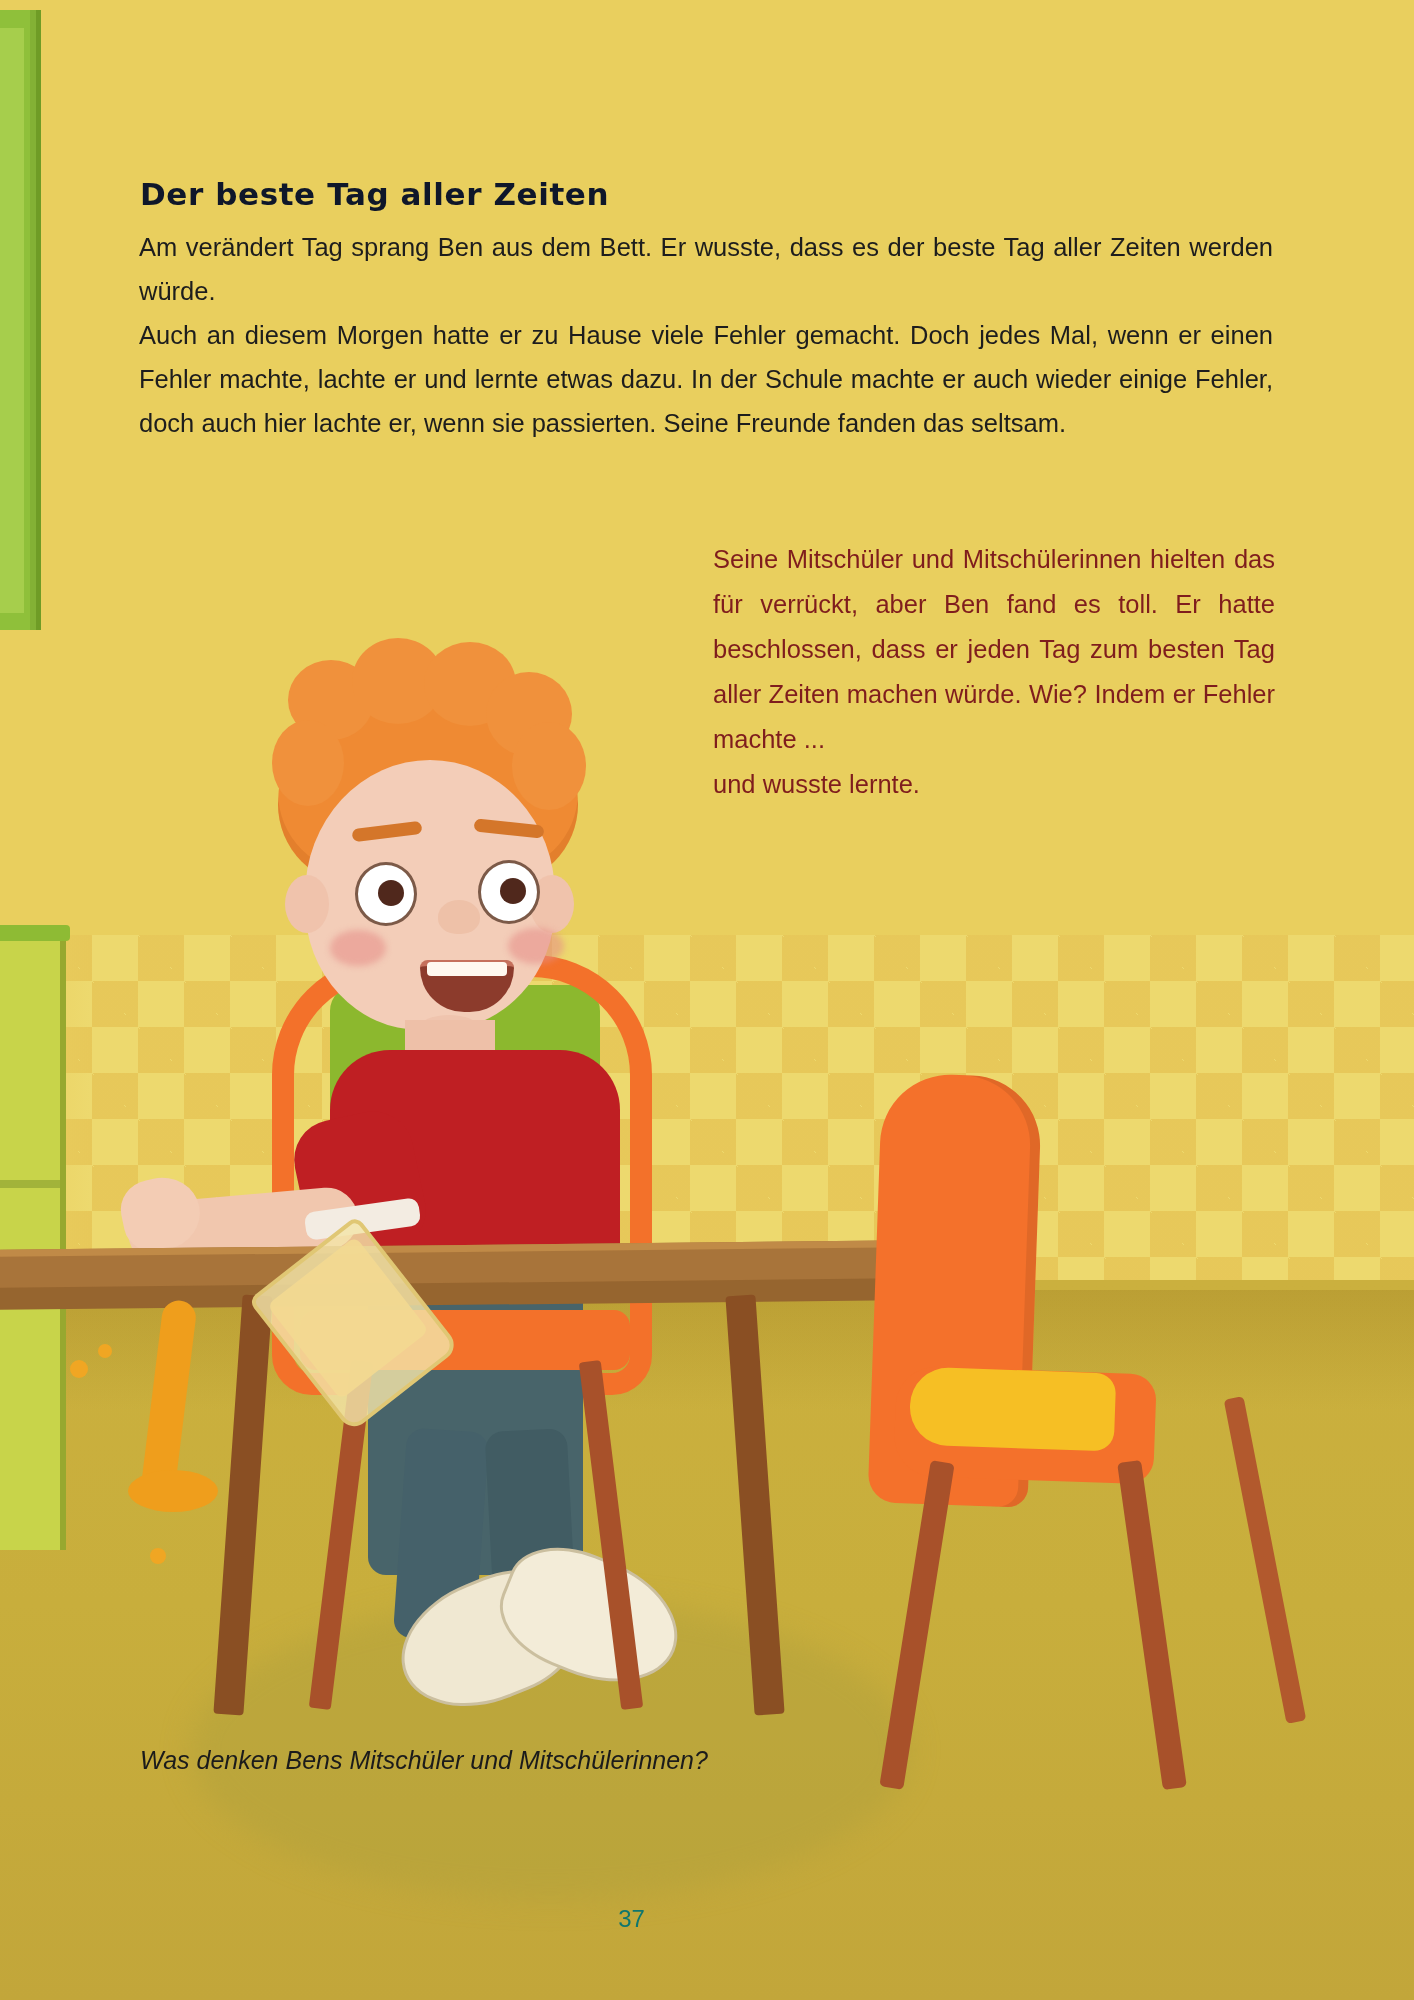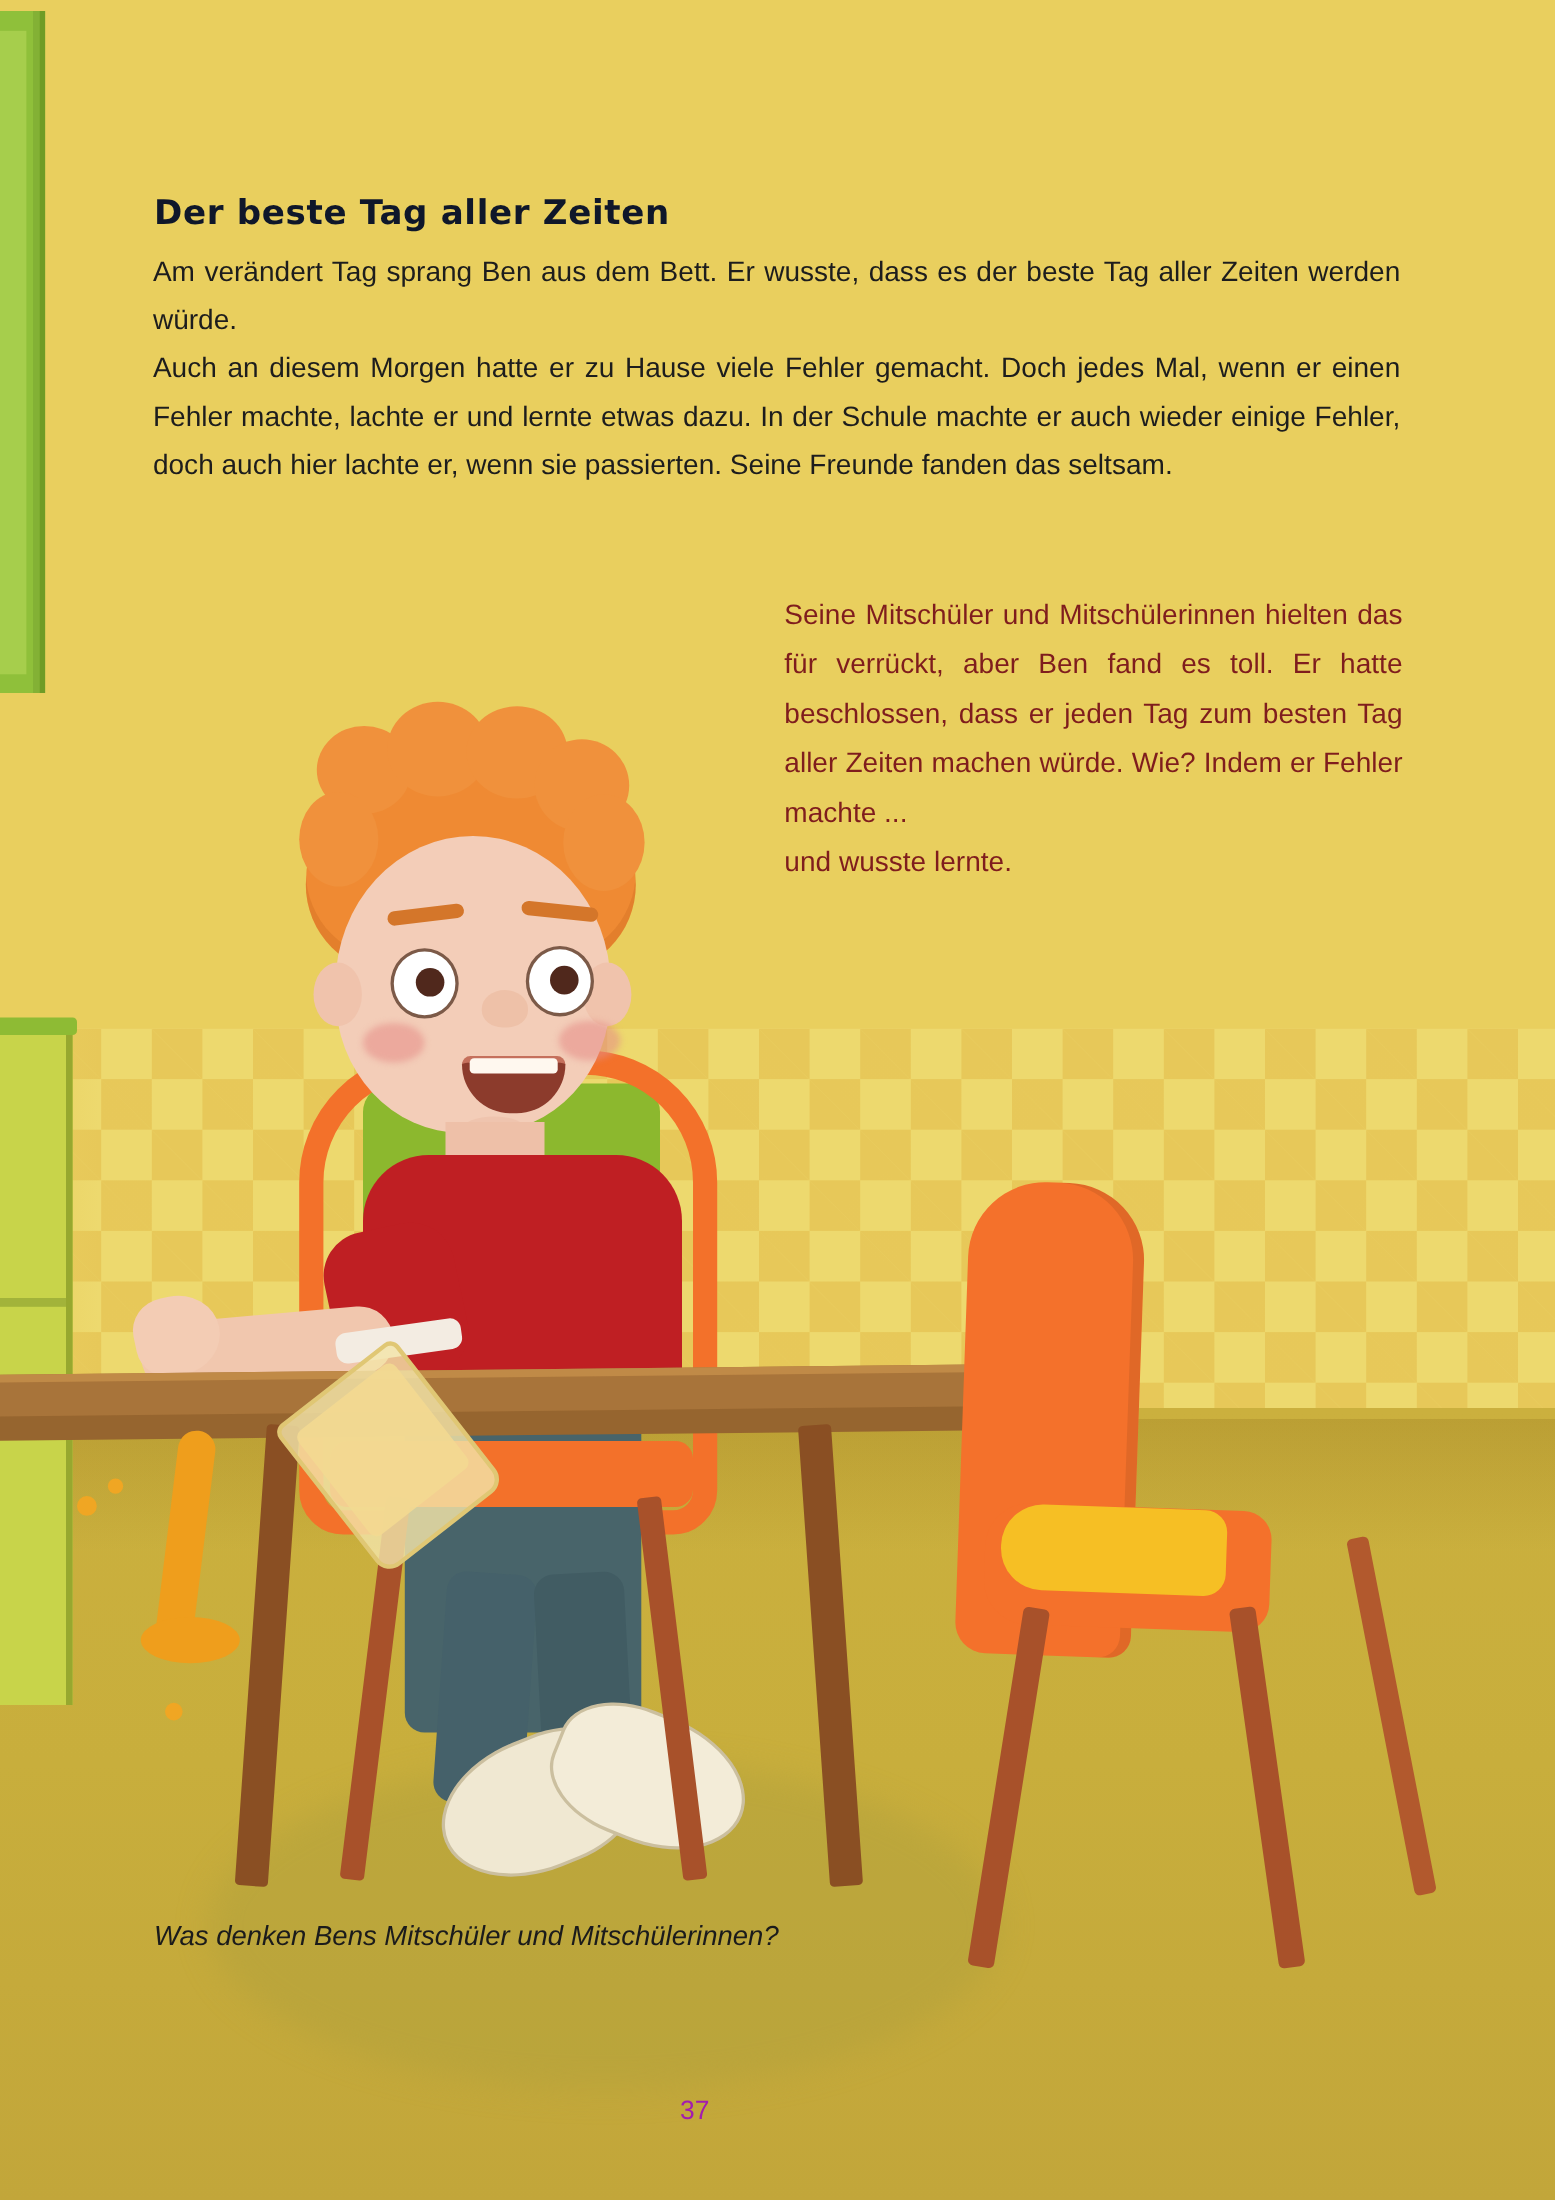--- a/index.html
+++ b/index.html
@@ -496,21 +496,21 @@
     font-style: italic;
     color: #1b1b1b;
   }
   .questions p { margin: 0; }
   .page-number {
     position: absolute;
     left: 0; top: 1905px;
     width: 1263px;
     text-align: center;
     font-size: 24px;
-    color: #a21caf;
+    color: #0f766e;
   }
 </style>
 </head>
 <body>
 
 <div class="page">
 
   <div class="wall-upper"></div>
   <div class="wall-check"></div>
   <div class="wall-check-left-fade"></div>

